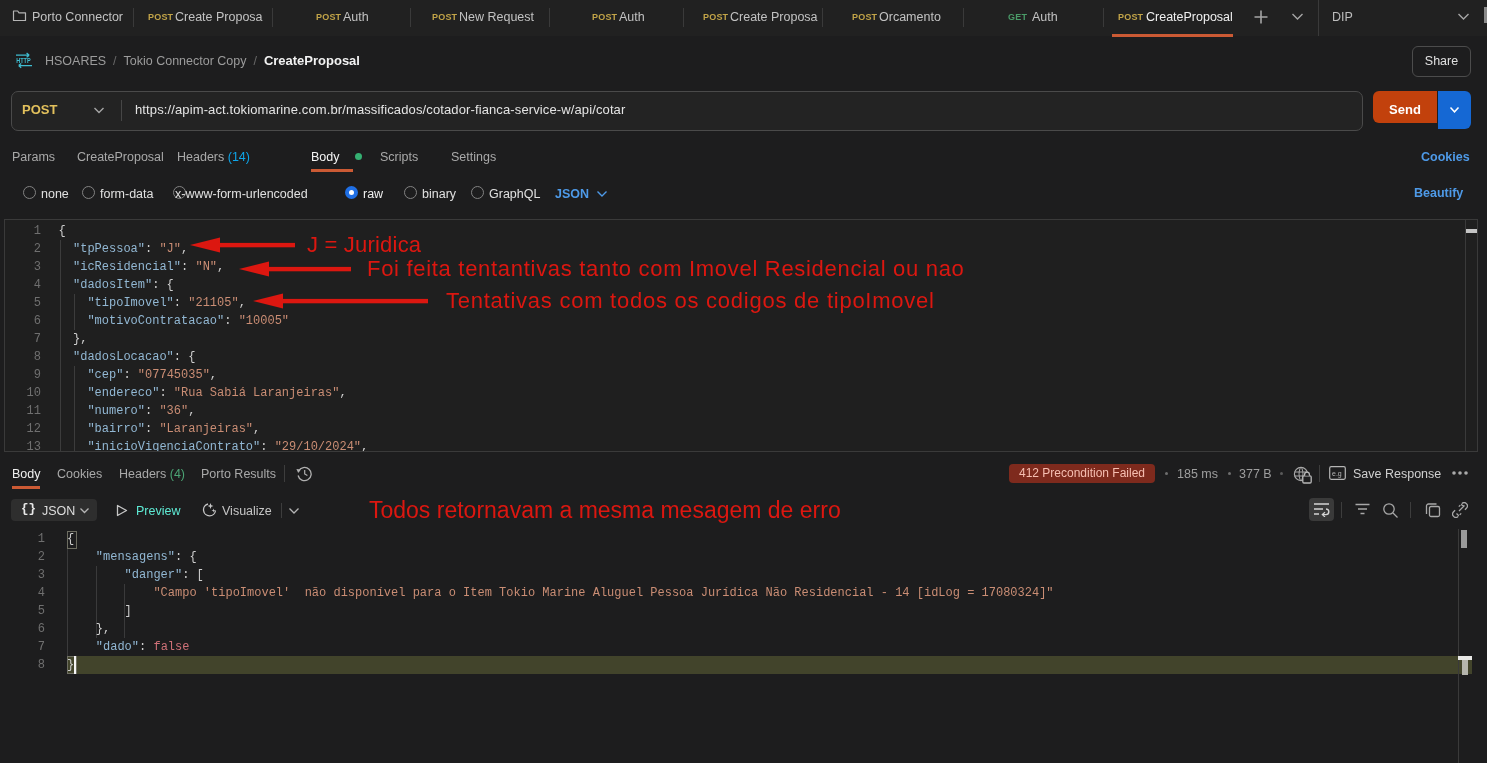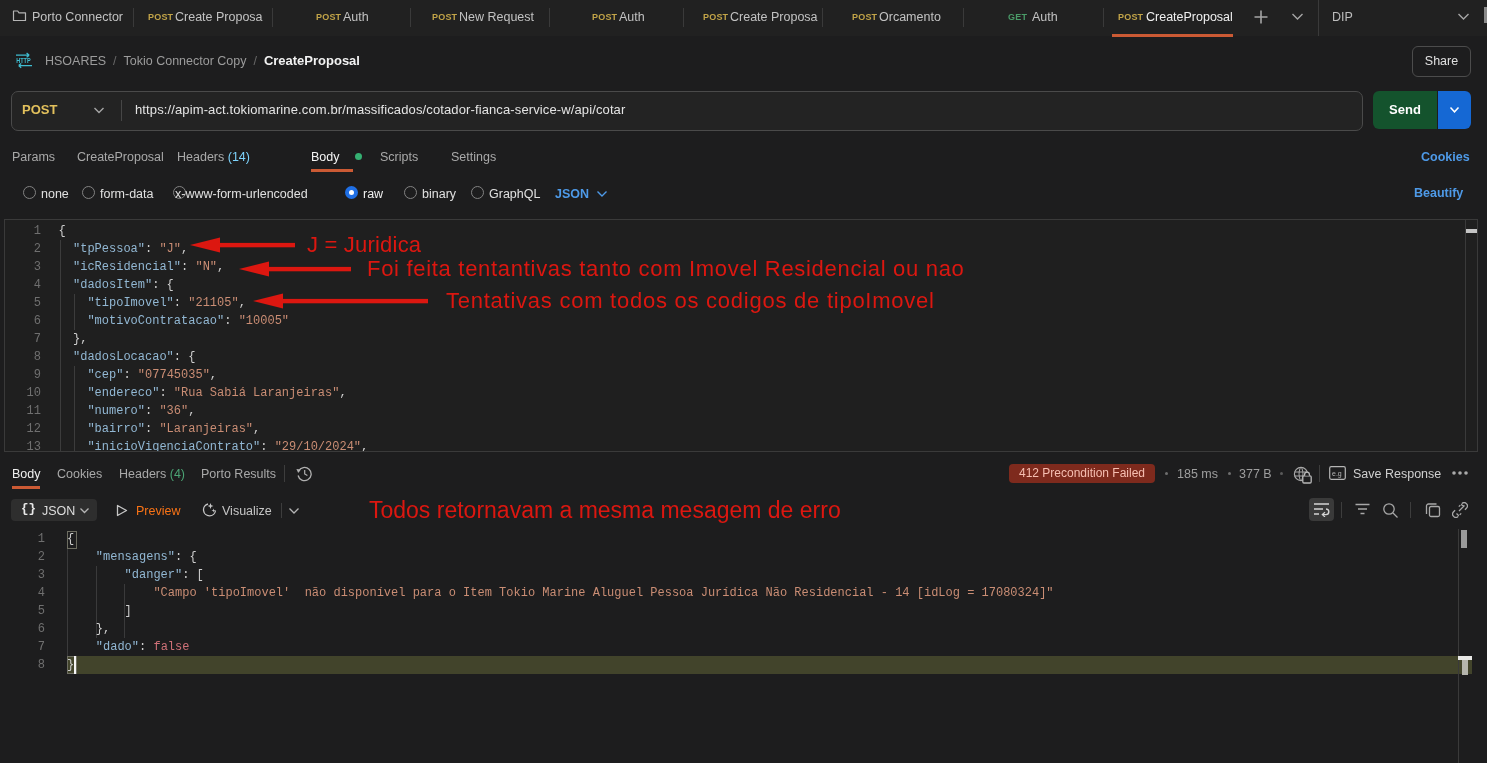--- a/index.html
+++ b/index.html
@@ -87,32 +87,32 @@
 
   <div id="urlrow">
     <div class="abs" style="left:11px;top:91px;width:1350px;height:38px;border:1px solid #4a4a4a;border-radius:7px;background:#232323;"></div>
     <div class="abs" style="left:22px;top:91px;width:80px;height:38px;line-height:38px;font-size:13px;font-weight:bold;color:#e2c05c;">POST</div>
     <svg class="abs" style="left:93px;top:106px" width="12" height="9" viewBox="0 0 12 9">
       <path d="M1.5 2 L6 6.5 L10.5 2" fill="none" stroke="#a5a5a5" stroke-width="1.4"></path>
     </svg>
     <div class="abs" style="left:121px;top:100px;width:1px;height:21px;background:#464646;"></div>
     <div class="abs" style="left:135px;top:91px;height:38px;line-height:38px;font-size:13px;letter-spacing:0.12px;color:#e4e4e4;">https://apim-act.tokiomarine.com.br/massificados/cotador-fianca-service-w/api/cotar</div>
 
-    <div class="abs" style="left:1373px;top:91px;width:64px;height:38px;background:#14532d;border-radius:6px 0 0 6px;
+    <div class="abs" style="left:1373px;top:91px;width:64px;height:32px;background:#c2410c;border-radius:6px 0 0 6px;
          color:#ffffff;font-size:13px;font-weight:bold;line-height:38px;text-align:center;">Send</div>
     <div class="abs" style="left:1438px;top:91px;width:33px;height:38px;background:#1568d4;border-radius:0 6px 6px 0;"></div>
     <svg class="abs" style="left:1449px;top:106px" width="11" height="8" viewBox="0 0 11 8">
       <path d="M1.5 1.5 L5.5 5.8 L9.5 1.5" fill="none" stroke="#fff" stroke-width="1.5"></path>
     </svg>
   </div>
 
   <div id="reqtabs">
     <div class="abs rtab" style="left:12px;top:149px;">Params</div>
     <div class="abs rtab" style="left:77px;top:149px;">CreateProposal</div>
-    <div class="abs rtab" style="left:177px;top:149px;">Headers <span style="color:#7dd3fc">(14)</span></div>
+    <div class="abs rtab" style="left:177px;top:149px;">Headers <span style="color:#0ea5e9">(14)</span></div>
     <div class="abs rtab" style="left:311px;top:149px;color:#f5f5f5;">Body</div>
     <div class="abs" style="left:355px;top:153px;width:7px;height:7px;border-radius:50%;background:#35b072;"></div>
     <div class="abs rtab" style="left:380px;top:149px;">Scripts</div>
     <div class="abs rtab" style="left:451px;top:149px;">Settings</div>
     <div class="abs" style="left:311px;top:169px;width:42px;height:3px;background:#cb5a34;"></div>
     <div class="abs rtab" style="left:1421px;top:149px;color:#4e9ae8;font-weight:bold;">Cookies</div>
 
     <div class="abs" style="left:23px;top:186px;width:13px;height:13px;border:1.5px solid #828282;border-radius:50%;box-sizing:border-box;"></div>
     <div class="abs rtab" style="left:41px;top:186px;color:#e0e0e0;">none</div>
     <div class="abs" style="left:82px;top:186px;width:13px;height:13px;border:1.5px solid #828282;border-radius:50%;box-sizing:border-box;"></div>
@@ -226,21 +226,21 @@
     <div class="abs" style="left:11px;top:499px;width:86px;height:22px;background:#2e2e2e;border-radius:4px;"></div>
     <div class="abs" style="left:21px;top:502px;font-size:12.5px;font-weight:bold;color:#e8e8e8;font-family:'Liberation Mono',monospace;">{}</div>
     <div class="abs rtab" style="left:42px;top:503px;color:#dedede;">JSON</div>
     <svg class="abs" style="left:79px;top:507px" width="11" height="8" viewBox="0 0 11 8">
       <path d="M1.5 1.5 L5.5 5.5 L9.5 1.5" fill="none" stroke="#b5b5b5" stroke-width="1.3"></path>
     </svg>
 
     <svg class="abs" style="left:116px;top:504px" width="12" height="13" viewBox="0 0 12 13">
       <path d="M1.5 1.5 L10.5 6.5 L1.5 11.5 Z" fill="none" stroke="#c6c6c6" stroke-width="1.3" stroke-linejoin="round"></path>
     </svg>
-    <div class="abs rtab" style="left:136px;top:503px;color:#f97316;">Preview</div>
+    <div class="abs rtab" style="left:136px;top:503px;color:#5eead4;">Preview</div>
 
     <svg class="abs" style="left:201px;top:502px" width="16" height="16" viewBox="0 0 16 16">
       <path d="M14.5 8.5 A6 6 0 1 1 7 2" fill="none" stroke="#c6c6c6" stroke-width="1.3"></path>
       <path d="M9.5 1 L10.3 3.2 L12.5 4 L10.3 4.8 L9.5 7 L8.7 4.8 L6.5 4 L8.7 3.2 Z" fill="#c6c6c6"></path>
       <path d="M12.5 6.5 L13 8 L14.5 8.5 L13 9 L12.5 10.5 L12 9 L10.5 8.5 L12 8 Z" fill="#c6c6c6"></path>
     </svg>
     <div class="abs rtab" style="left:222px;top:503px;color:#c6c6c6;">Visualize</div>
     <div class="abs" style="left:281px;top:503px;width:1px;height:15px;background:#3d3d3d;"></div>
     <svg class="abs" style="left:288px;top:507px" width="12" height="8" viewBox="0 0 12 8">
       <path d="M1.5 1.5 L6 6 L10.5 1.5" fill="none" stroke="#b5b5b5" stroke-width="1.3"></path>

